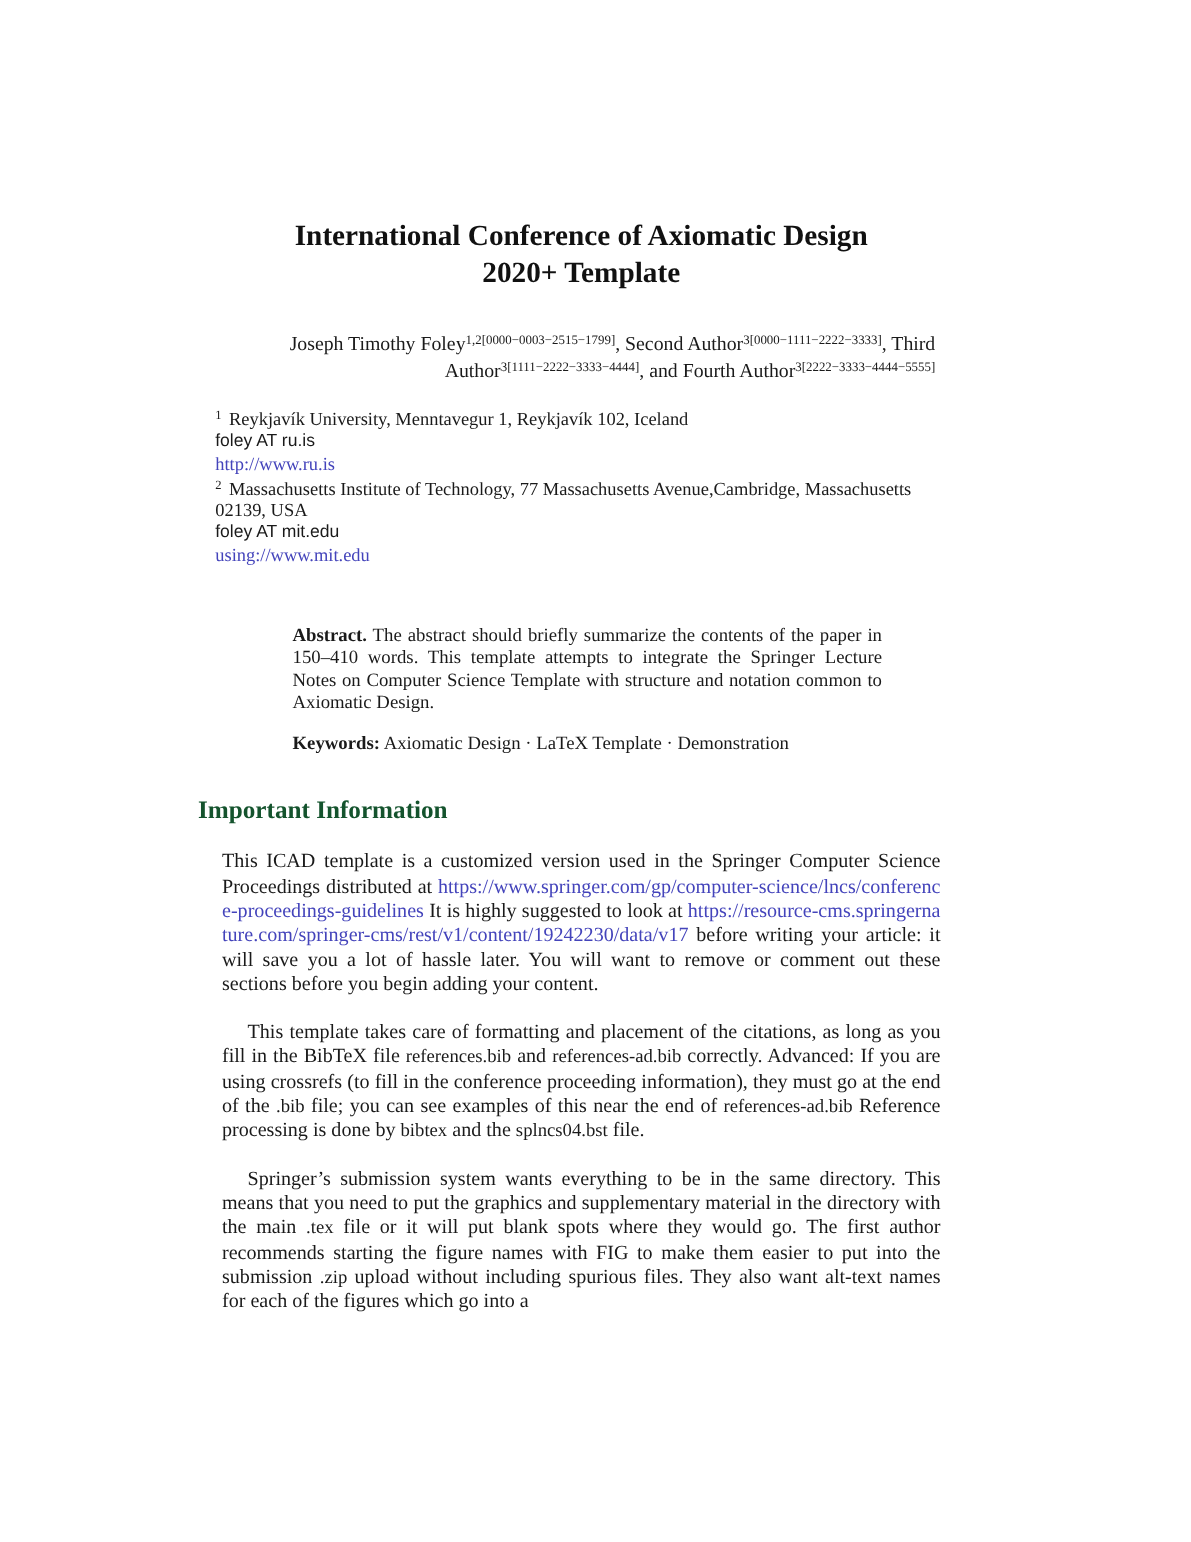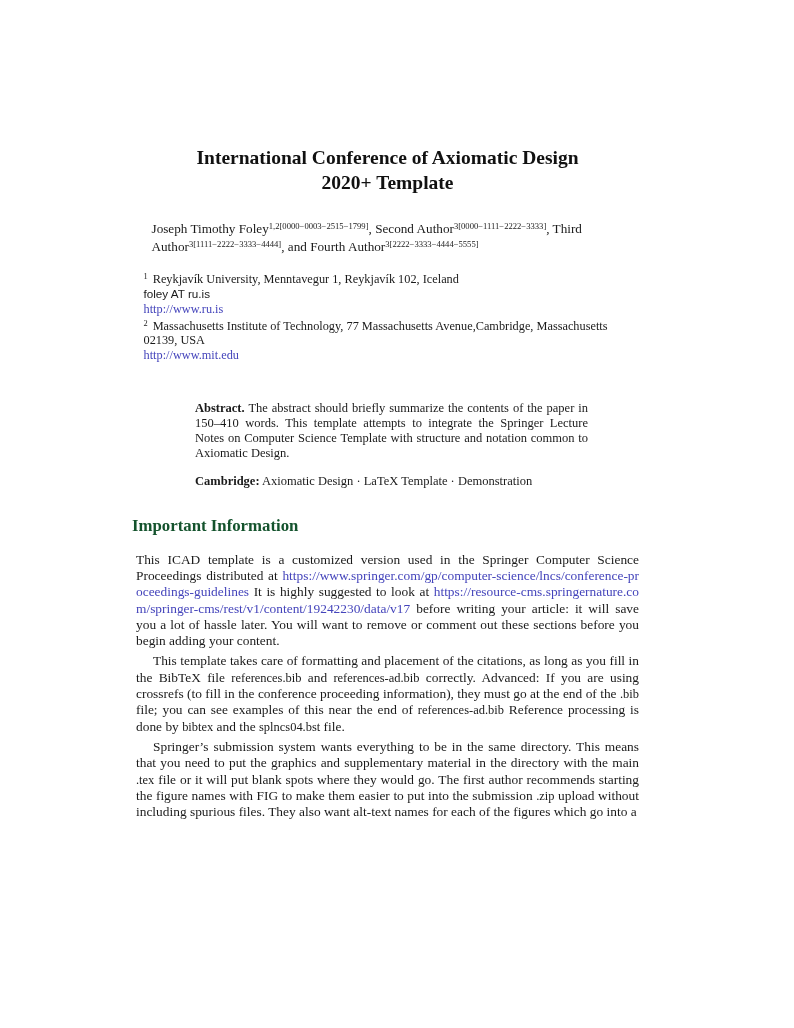--- a/index.html
+++ b/index.html
@@ -10,21 +10,21 @@
     background:#ffffff; overflow:hidden;
     font-family:"Liberation Serif", serif; color:var(--ink);
   }
   .content { position:absolute; left:132px; top:0; width:511px; }
 
   .title {
     margin:145px 0 0 0; text-align:center;
     font-size:19.5px; line-height:25px; font-weight:bold; color:#111;
   }
   .authors {
-    margin:24px auto 0 auto; max-width:472px; text-align:left;
+    margin:24px auto 0 auto; max-width:472px; text-align:right;
     font-size:13.2px; line-height:15.5px;
   }
   .sup { font-size:8.6px; vertical-align:0.48em; letter-spacing:0; }
   .affiliations {
     margin:16px auto 0 auto; width:488px; 
     font-size:12.3px; line-height:14.7px;
   }
   .affil-marker { font-size:8.4px; vertical-align:0.5em; margin-right:5px; }
   .mono { font-family:Liberation Serif, serif; font-size:0.93em; }
   .affil-email { font-family:Liberation Sans, sans-serif; font-size:11.7px; }
@@ -39,21 +39,21 @@
     margin:12px 0 0 0; padding:0 55px 0 63px;
     font-size:12.5px; line-height:15px; text-align:left;
   }
   .bold { font-weight:bold; }
   .section-heading {
     margin:27px 0 0 0; font-size:16.8px; line-height:19px;
     font-weight:bold; color:#14532d;
   }
   #paragraphs { margin-top:17px; }
   .para {
-    margin:4px; font-size:13.4px; line-height:16.3px; text-align:justify;
+    margin:16px; font-size:13.4px; line-height:16.3px; text-align:justify;
   }
   .para.indent { text-indent:17px; }
 </style>
 </head>
 <body>
 
 <div class="page">
   <div class="content">
 
     <h1 class="title"><span>International Conference of Axiomatic Design</span><br><span>2020+ Template</span></h1>
@@ -62,28 +62,29 @@
 
     <div class="affiliations" id="affiliations">
   <div class="affil">
     <div class="affil-address"><span class="affil-marker">1</span><span class="affil-addr-text">Reykjavík University, Menntavegur 1, Reykjavík 102, Iceland</span></div>
     <div class="affil-email">foley AT ru.is</div>
     <div><a class="link" href="#">http://www.ru.is</a></div>
   </div>
 
   <div class="affil">
     <div class="affil-address"><span class="affil-marker">2</span><span class="affil-addr-text">Massachusetts Institute of Technology, 77 Massachusetts Avenue,Cambridge, Massachusetts 02139, USA</span></div>
-    <div><a class="link" href="#">http://www.mit.edu</a></div>
+    <div class="affil-email">foley AT mit.edu</div>
+    <div><a class="link" href="#">using://www.mit.edu</a></div>
   </div>
 </div>
 
     <div class="abstract"><span class="bold">Abstract.</span>
       <span>The abstract should briefly summarize the contents of the paper in 150–410 words. This template attempts to integrate the Springer Lecture Notes on Computer Science Template with structure and notation common to Axiomatic Design.</span></div>
 
-    <div class="keywords"><span class="bold">Cambridge:</span>
+    <div class="keywords"><span class="bold">Keywords:</span>
       <span id="kw-items">Axiomatic Design · LaTeX Template · Demonstration</span></div>
 
     <h2 class="section-heading">Important Information</h2>
 
     <div id="paragraphs">
   <p class="para"><span>This ICAD template is a customized version used in the Springer Computer Science Proceedings distributed at </span><a class="link" href="#">https://www.springer.com/gp/computer-science/lncs/conference-proceedings-guidelines</a><span> It is highly suggested to look at </span><a class="link" href="#">https://resource-cms.springernature.com/springer-cms/rest/v1/content/19242230/data/v17</a><span> before writing your article: it will save you a lot of hassle later. You will want to remove or comment out these sections before you begin adding your content.</span></p>
 
   <p class="para indent"><span>This template takes care of formatting and placement of the citations, as long as you fill in the BibTeX file </span><span class="mono">references.bib</span><span> and </span><span class="mono">references-ad.bib</span><span> correctly. Advanced: If you are using crossrefs (to fill in the conference proceeding information), they must go at the end of the </span><span class="mono">.bib</span><span> file; you can see examples of this near the end of </span><span class="mono">references-ad.bib</span><span> Reference processing is done by </span><span class="mono">bibtex</span><span> and the </span><span class="mono">splncs04.bst</span><span> file.</span></p>
 
   <p class="para indent"><span>Springer’s submission system wants everything to be in the same directory. This means that you need to put the graphics and supplementary material in the directory with the main </span><span class="mono">.tex</span><span> file or it will put blank spots where they would go. The first author recommends starting the figure names with FIG to make them easier to put into the submission </span><span class="mono">.zip</span><span> upload without including spurious files. They also want alt-text names for each of the figures which go into a</span></p>

